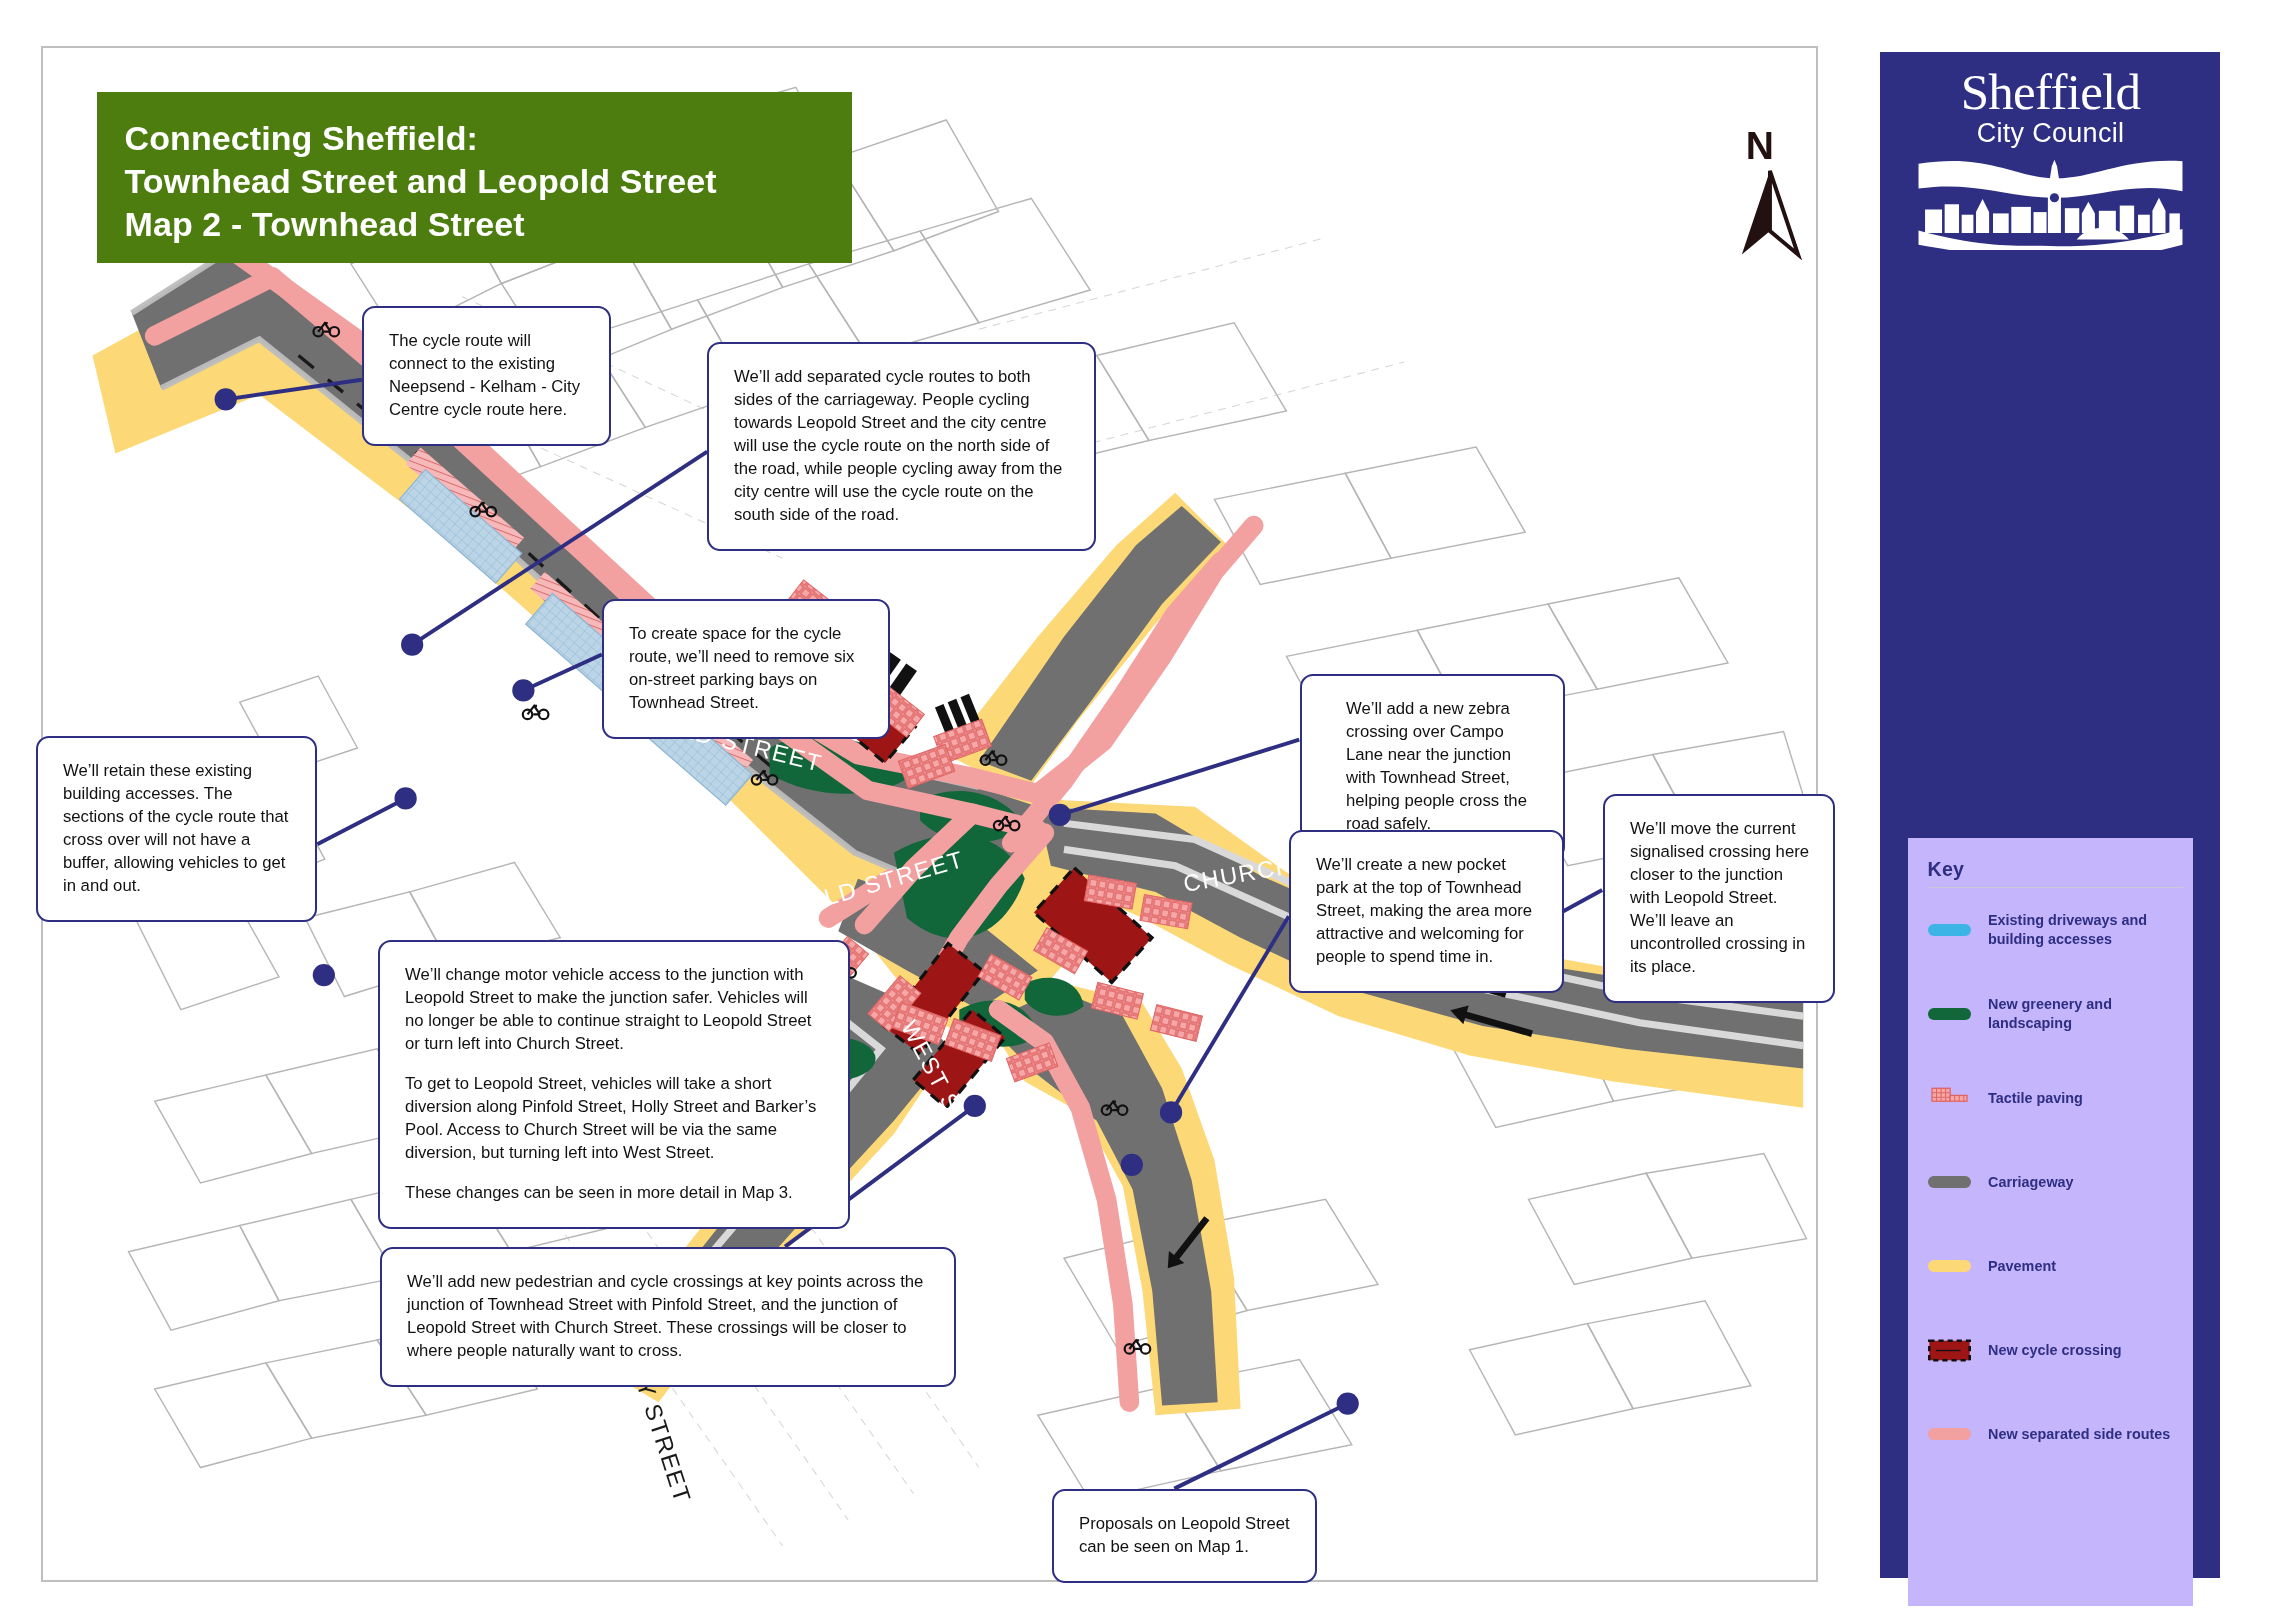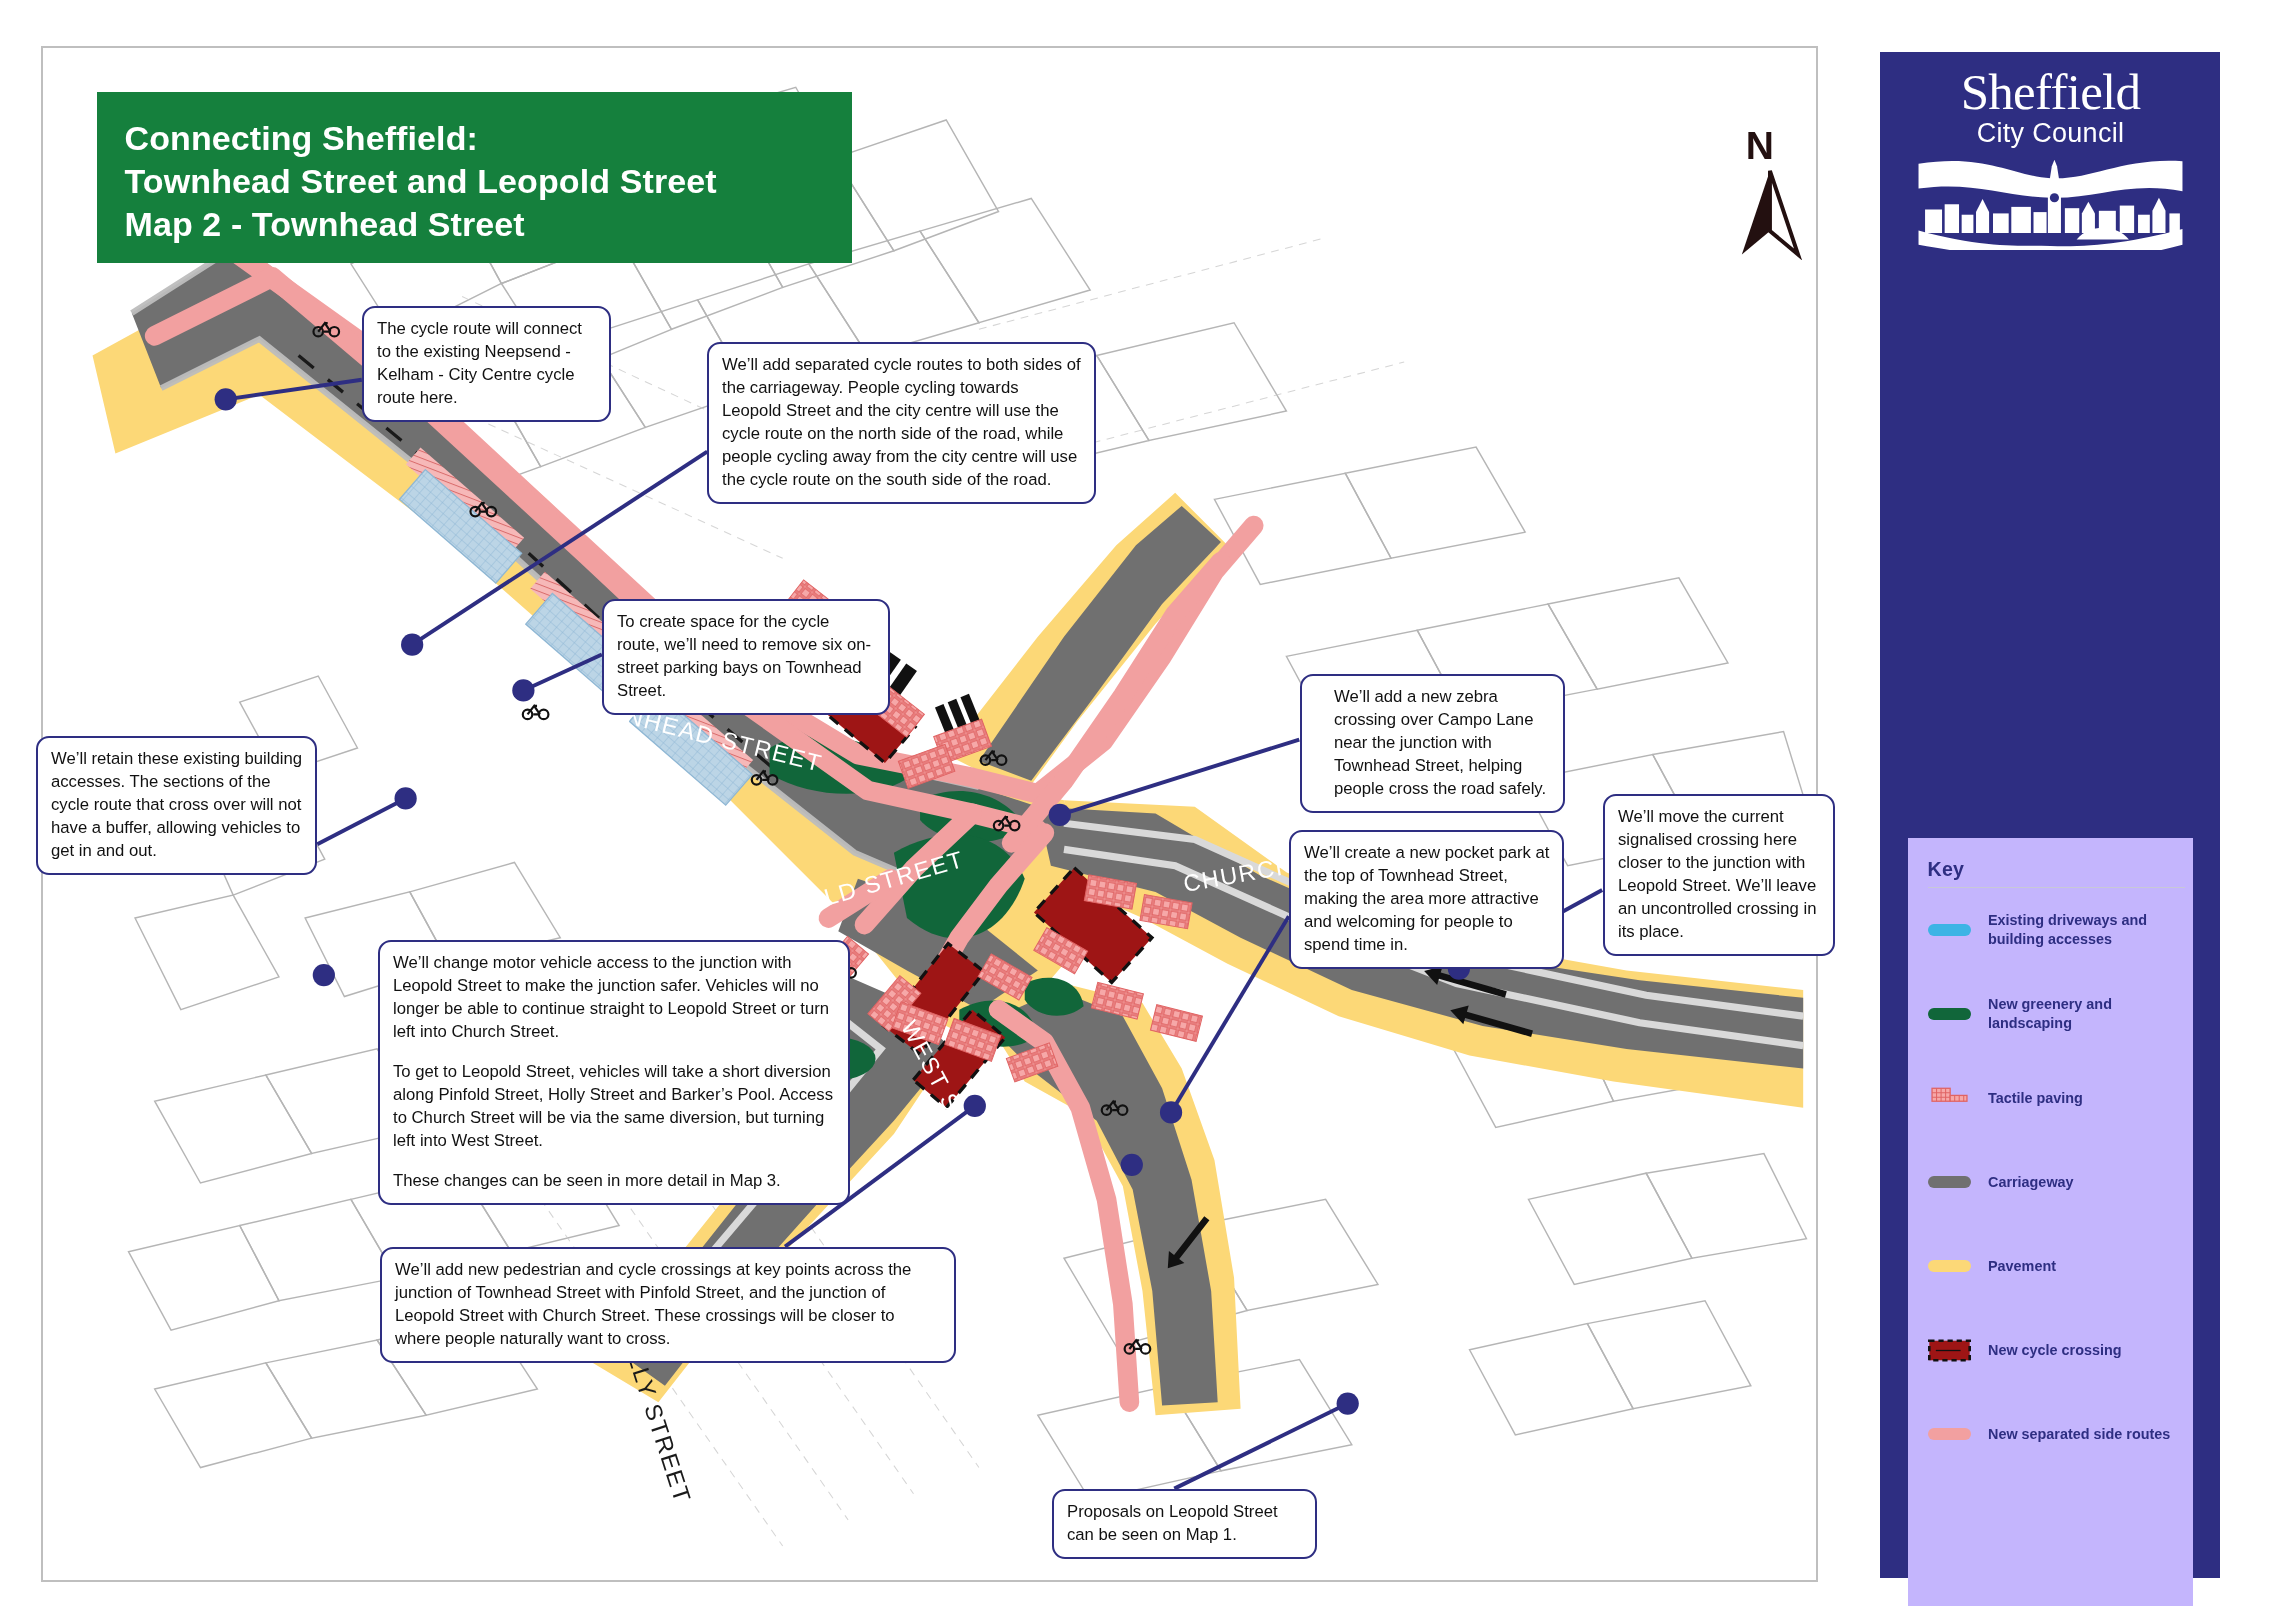--- a/index.html
+++ b/index.html
@@ -7,21 +7,21 @@
     font-family:"Liberation Sans", sans-serif; overflow:hidden; }
 
   #page { position:relative; width:2295px; height:1623px; background:#fff; }
 
   
   #map-frame { position:absolute; left:41px; top:46px; width:1777px; height:1536px;
     border:2px solid #bfbfbf; background:#fff; overflow:hidden; }
 
   
   #title-block { position:absolute; left:97px; top:92px; width:755px; height:171px;
-    background:#15803d; padding:25px 0 0 27.5px; z-index:40; }
+    background:#4d7c0f; padding:25px 0 0 27.5px; z-index:40; }
   #title-block .tline { color:#fff; font-weight:bold; font-size:34px; line-height:43px;
     letter-spacing:0.1px; white-space:nowrap; }
 
   
   #north { position:absolute; left:1734px; top:124px; width:85px; height:137px; z-index:40; }
   #north .nlabel { position:absolute; left:11.8px; top:0; font-size:39px; font-weight:600;
     color:#231010; font-family:"Liberation Sans", sans-serif; }
 
   
   #right-panel { position:absolute; left:1880px; top:52px; width:340px; height:1526px;
@@ -41,21 +41,21 @@
   .key-row { display:flex; align-items:center; height:84px; }
   .key-swatch { width:46px; min-width:46px; margin-right:14.4px; display:flex;
     align-items:center; justify-content:flex-start; }
   .key-label { color:#2e2e82; font-size:14.4px; font-weight:bold; line-height:19px; }
   .bar { width:43px; height:11.8px; border-radius:5.9px; display:block; }
 
   
   .callout { position:absolute; background:#fff; border:2.6px solid #2e2e82;
     border-radius:13px; padding:9.2px 11.8px 10.5px 13px; z-index:25;
     font-size:16.7px; line-height:23px; color:#111; }
-  .callout p { margin:0; }
+  .callout p { margin:12px; }
   .callout p + p { margin-top:17px; }
 
   .c1 { left:362px;  top:306px;  width:249px; }
   .c2 { left:707px; top:342px;  width:389px; }
   .c3 { left:602px;  top:599px;  width:288px; }
   .c4 { left:36px;   top:736px; width:281px; }
   .c5 { left:378px;  top:940px; width:472px; }
   .c6 { left:380px;  top:1247px; width:576px; }
   .c7 { left:1300px; top:674px; width:265px;padding-left:32px; }
   .c8 { left:1289px; top:830px; width:275px; }

